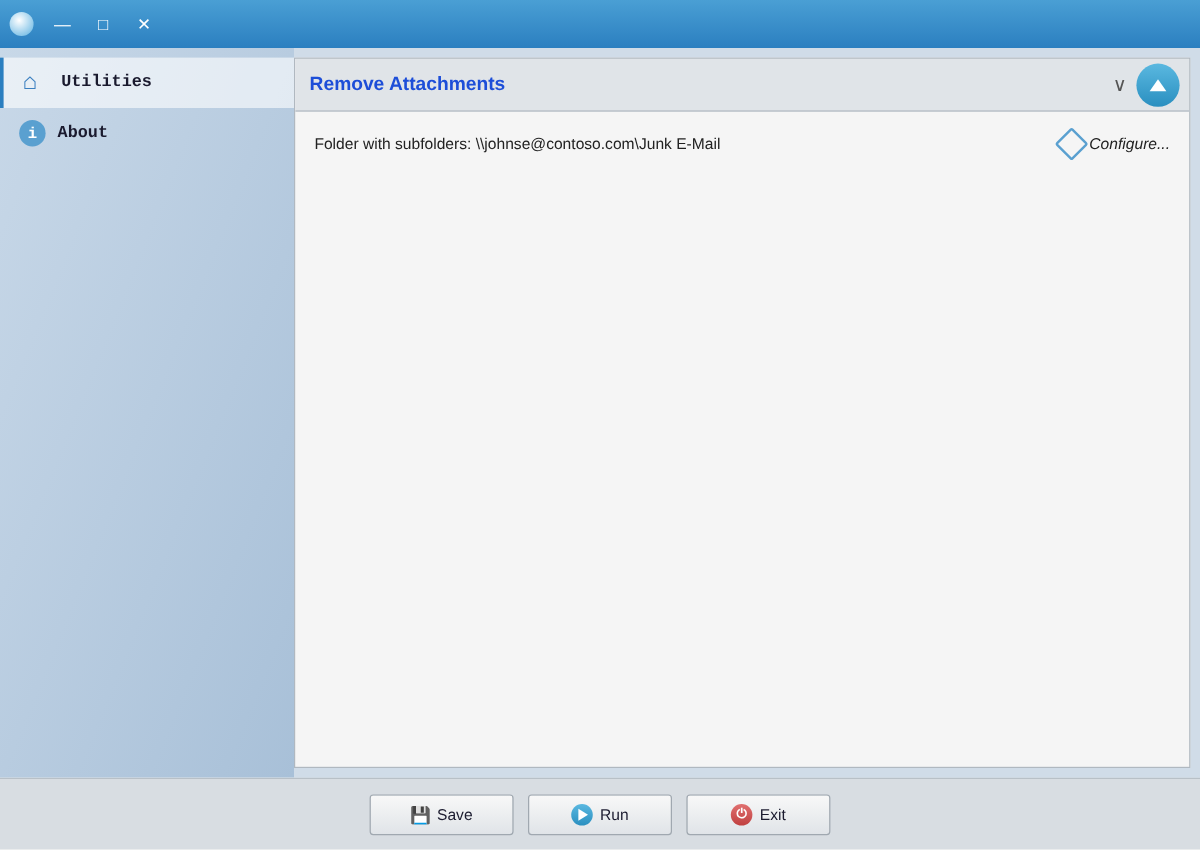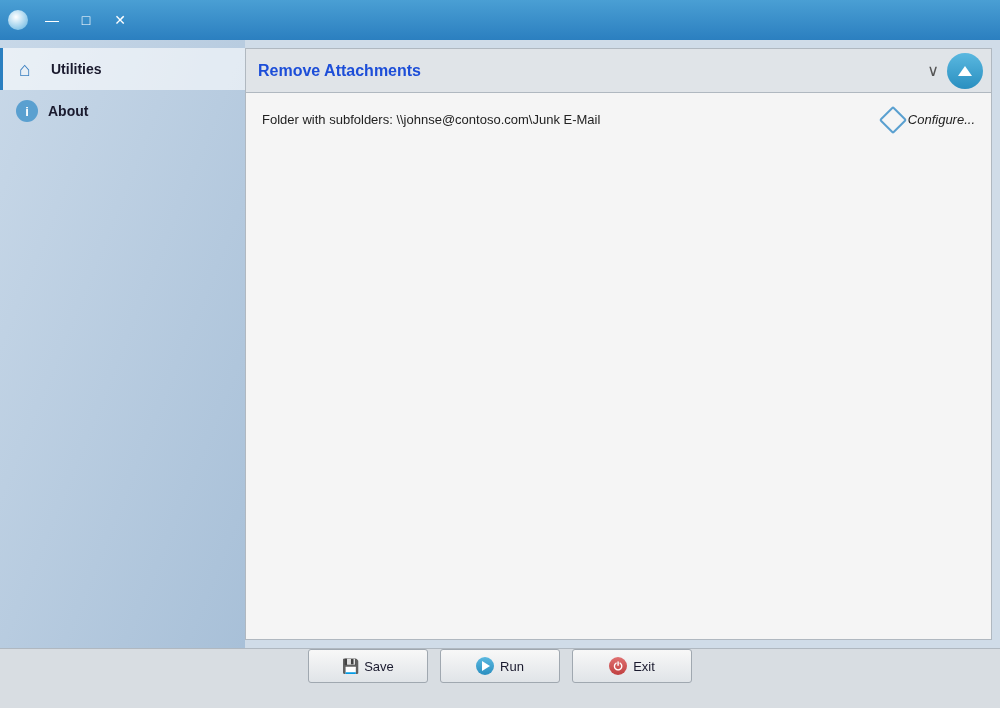--- a/index.html
+++ b/index.html
@@ -90,20 +90,21 @@
     
     .sidebar {
       width: 245px;
       background: linear-gradient(to bottom right, #c8d8e8, #a8c0d8);
       display: flex;
       flex-direction: column;
       padding: 8px 0;
       flex-shrink: 0;
       position: relative;
       z-index: 1;
+      font-family: Liberation Mono, monospace;
     }
 
     .sidebar-item {
       display: flex;
       align-items: center;
       padding: 10px 16px;
       gap: 10px;
       cursor: pointer;
       border-radius: 0;
       transition: background 0.1s;
@@ -249,21 +250,21 @@
 
     
     .content-spacer { flex: 1; }
 
     
     .bottom-bar {
       height: 60px;
       background: #d8dde2;
       border-top: 1px solid #b0b8c0;
       display: flex;
-      align-items: flex-start;
+      align-items: center;
       justify-content: center;
       gap: 12px;
       flex-shrink: 0;
     }
     .bottom-btn {
       height: 34px;
       min-width: 120px;
       padding: 0 16px;
       border: 1px solid #a0a8b0;
       background: linear-gradient(to bottom, #f8f8f8, #e0e4e8);

